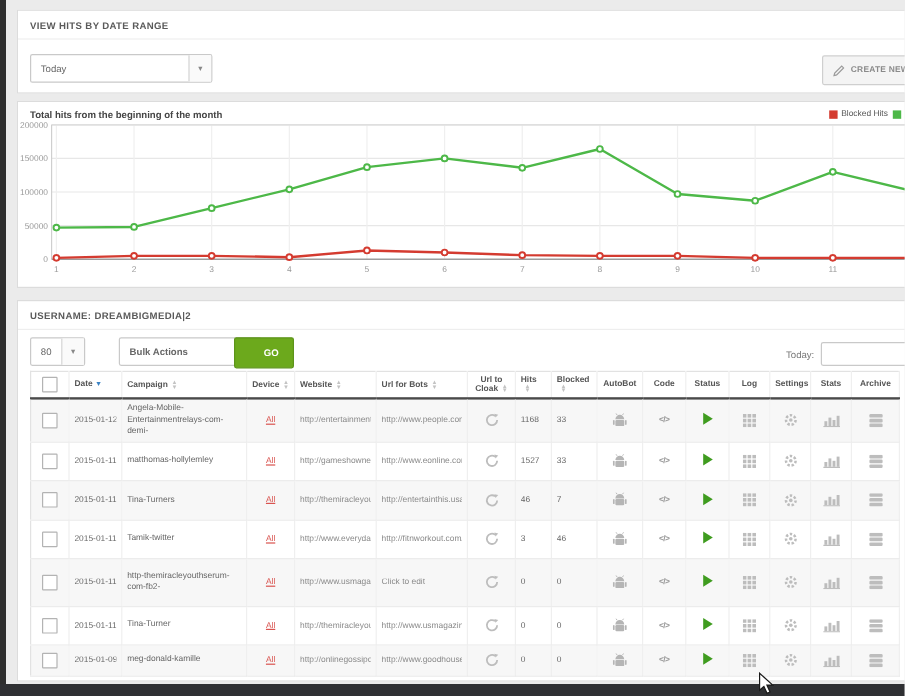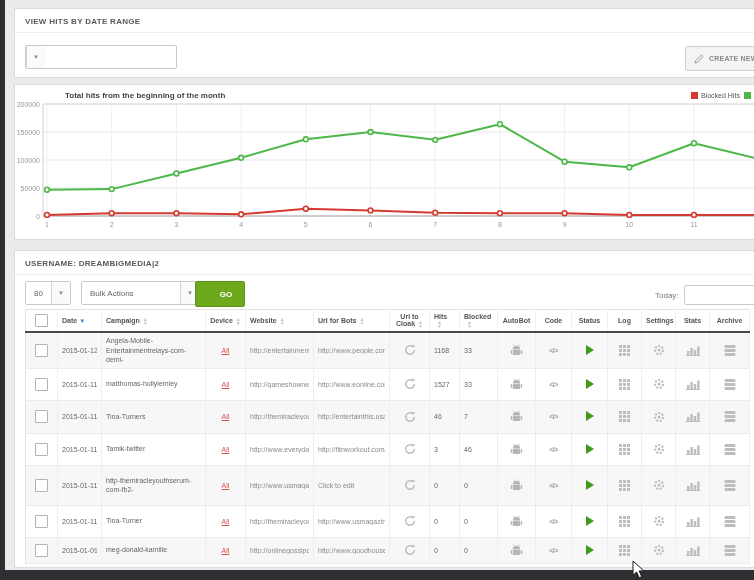--- a/index.html
+++ b/index.html
@@ -17,31 +17,31 @@
   .selectbox{position:absolute;display:flex;align-items:stretch;background:#fff;border:1px solid #c9c9c9;border-radius:2px;height:24px;box-sizing:border-box;cursor:pointer;}
   .sb-label{flex:1;font-size:8px;color:#666;padding:0 8px;display:flex;align-items:center;white-space:nowrap;overflow:hidden;}
   .sb-caret{width:18px;border-left:1px solid #d5d5d5;background:#fafafa;color:#888;font-size:7px;display:flex;align-items:center;justify-content:center;}
   #range-select{left:10px;top:36px;width:152px;}
   #create-btn{position:absolute;left:670px;top:37px;height:23px;display:flex;align-items:center;gap:5px;
     background:#f4f4f4;border:1px solid #cfcfcf;border-radius:2px;padding:0 8px;font-size:7px;color:#8a8a8a;
     font-weight:bold;letter-spacing:.2px;white-space:nowrap;cursor:pointer;}
 
   
   #panel-chart{top:84px;height:156px;}
-  #chart-title{position:absolute;left:10px;top:6px;font-size:8px;font-weight:bold;color:#444;margin-left:40px;}
+  #chart-title{position:absolute;left:10px;top:6px;font-size:8px;font-weight:bold;color:#444;}
   .legend-item{position:absolute;top:7px;display:flex;align-items:center;gap:3px;font-size:7px;color:#555;white-space:nowrap;}
   #legend-blocked{left:676px;}
   #legend-valid{left:729px;}
   .legend-swatch{width:7px;height:7px;display:inline-block;}
   #chart-svg{position:absolute;left:0;top:14px;}
 
   
   #panel-table{top:250px;height:318px;}
   #size-select{left:10px;top:30px;width:46px;}
-  #bulk-select{left:66px;top:30px;width:119px;}
+  #bulk-select{left:84px;top:30px;width:119px;font-weight:bold;}
   #go-btn{position:absolute;left:180px;top:30px;width:36px;height:24px;background:#6ca91c;border:1px solid #5d941a;
     border-radius:2px;color:#fff;font-size:8px;font-weight:bold;display:flex;align-items:center;justify-content:center;cursor:pointer;padding-left:12px;}
   #search-wrap{position:absolute;left:640px;top:34px;display:flex;align-items:center;gap:5px;}
   #search-label{font-size:8px;color:#777;}
   #search-input{width:120px;height:18px;border:1px solid #c9c9c9;border-radius:2px;font-size:8px;padding:0 4px;outline:none;}
 
   #grid-table{position:absolute;left:10px;top:58px;border-collapse:collapse;table-layout:fixed;background:#fff;
     border:1px solid #e2e2e2;}
   #grid-table th{font-size:7px;color:#555;font-weight:bold;border-bottom:2px solid #4a4a4a;border-right:1px solid #efefef;
     padding:3px 4px;vertical-align:middle;background:#fff;}
@@ -65,20 +65,21 @@
 </head>
 <body>
 
 <div id="screen">
   <div id="left-strip"></div>
 
   <div class="panel" id="panel-range">
     <div class="ptitle">VIEW HITS BY DATE RANGE</div>
     <div class="pdivider"></div>
     <div class="selectbox" id="range-select">
+      <span class="sb-label">Today</span>
       <span class="sb-caret">▾</span>
     </div>
     <div id="create-btn">
       <svg width="10" height="10" viewBox="0 0 10 10">
         <path d="M1 9 L1.6 6.8 L7.4 1 L9 2.6 L3.2 8.4 Z" fill="none" stroke="#9a9a9a" stroke-width="1"></path>
       </svg>
       <span>CREATE NEW CAMPAIGN</span>
     </div>
   </div>
 

